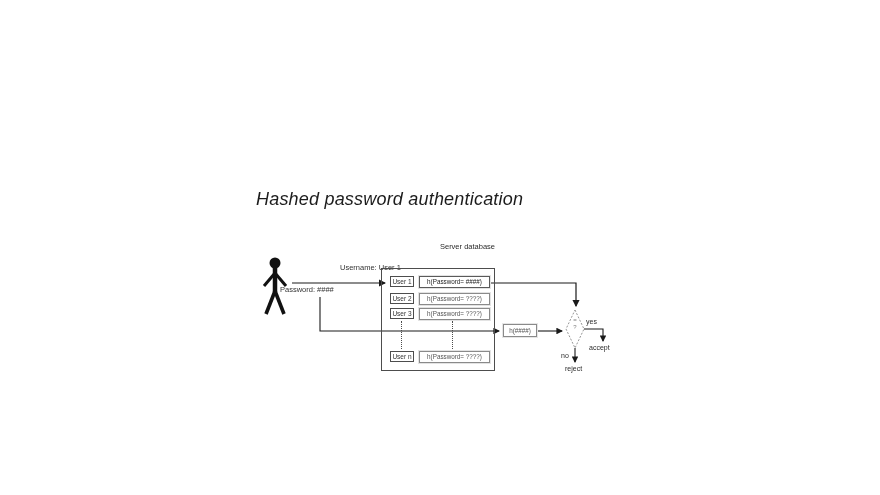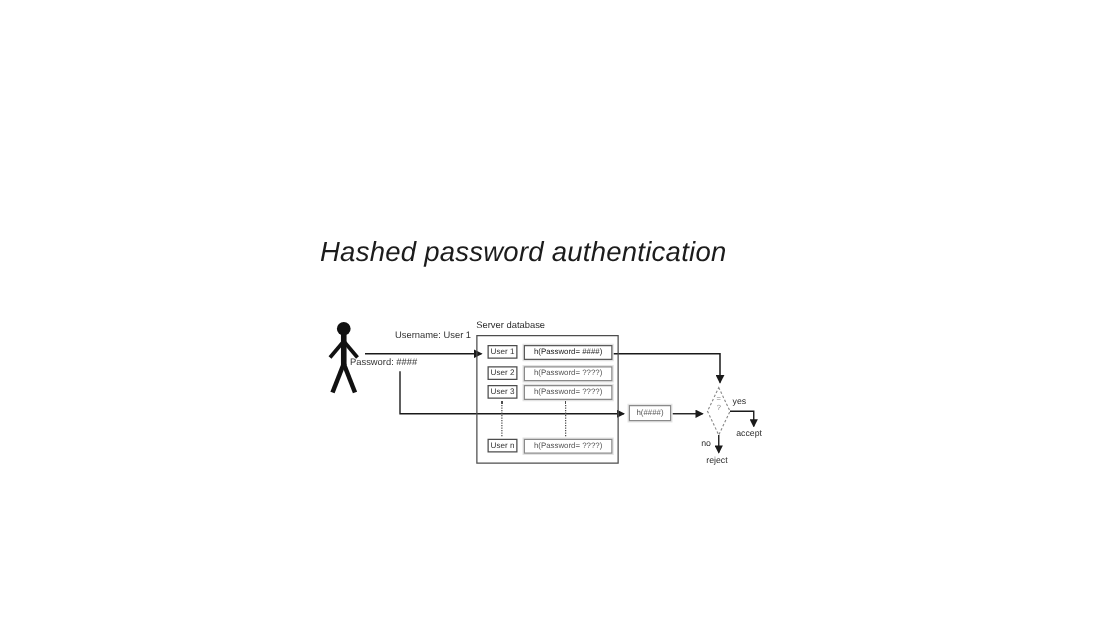--- a/index.html
+++ b/index.html
@@ -5,35 +5,35 @@
   html,body{margin:0;padding:0;background:#fff;}
   .page{
     position:relative;
     width:880px;height:495px;
     background:#ffffff;
     font-family:"Liberation Sans", sans-serif;
     overflow:hidden;
   }
   .title{
     position:absolute;left:256px;top:189px;
-    font-size:22px;font-style:italic;color:#1c1c1c;
+    font-size:18px;font-style:italic;color:#1c1c1c;
     letter-spacing:.2px;white-space:nowrap;
   }
   svg.layer{position:absolute;left:0;top:0;}
   .lbl{
     position:absolute;color:#333;font-size:7.5px;line-height:9px;white-space:nowrap;
   }
   .tiny{font-size:7px;line-height:8px;}
   .dbbox{
     position:absolute;left:381px;top:268px;width:114px;height:103px;
     border:1px solid #4d4d4d;background:transparent;box-sizing:border-box;
   }
   .dblabel{
-    position:absolute;left:381px;top:255px;width:114px;
-    text-align:left;font-size:7.5px;color:#2b2b2b;white-space:nowrap;
+    position:absolute;left:381px;top:242px;width:114px;
+    text-align:right;font-size:7.5px;color:#2b2b2b;white-space:nowrap;
   }
   .ubox{
     position:absolute;left:390px;width:24px;height:11px;
     border:1px solid #4d4d4d;box-sizing:border-box;background:#fff;
     font-size:6.5px;color:#333;text-align:center;line-height:9px;white-space:nowrap;overflow:hidden;
   }
   .hbox{
     position:absolute;left:419px;width:71px;height:12px;
     border:1px solid #8a8a8a;box-shadow:0 0 0 1px #e3e3e3;box-sizing:border-box;background:#fff;
     font-size:6.3px;color:#555;text-align:center;line-height:10px;white-space:nowrap;overflow:hidden;
@@ -90,21 +90,21 @@
 
     <path d="M490,283 L576,283 L576,306" stroke="#1a1a1a" stroke-width="1.2" fill="none" marker-end="url(#arr)"></path>
 
     <polygon points="575,310 584,329 575,348 566,329" fill="#ffffff" stroke="#8a8a8a" stroke-width="0.9" stroke-dasharray="2,1.6"></polygon>
 
     <path d="M584,329 L603,329 L603,341" stroke="#1a1a1a" stroke-width="1.1" fill="none" marker-end="url(#arr)"></path>
 
     <path d="M575,348 L575,362" stroke="#1a1a1a" stroke-width="1.1" fill="none" marker-end="url(#arr)"></path>
   </svg>
 
-  <div class="lbl" style="left:284px;top:263px;padding-left:32px;">Username: User 1</div>
+  <div class="lbl" style="left:308px;top:263px;padding-left:32px;">Username: User 1</div>
   <div class="lbl" style="left:280px;top:285px;">Password: ####</div>
 
   <div class="dblabel">Server database</div>
   <div class="dbbox"></div>
 
   <div class="ubox r1">User 1</div>
   <div class="hbox first hr1">h(Password= ####)</div>
   <div class="ubox r2">User 2</div>
   <div class="hbox hr2">h(Password= ????)</div>
   <div class="ubox r3">User 3</div>

